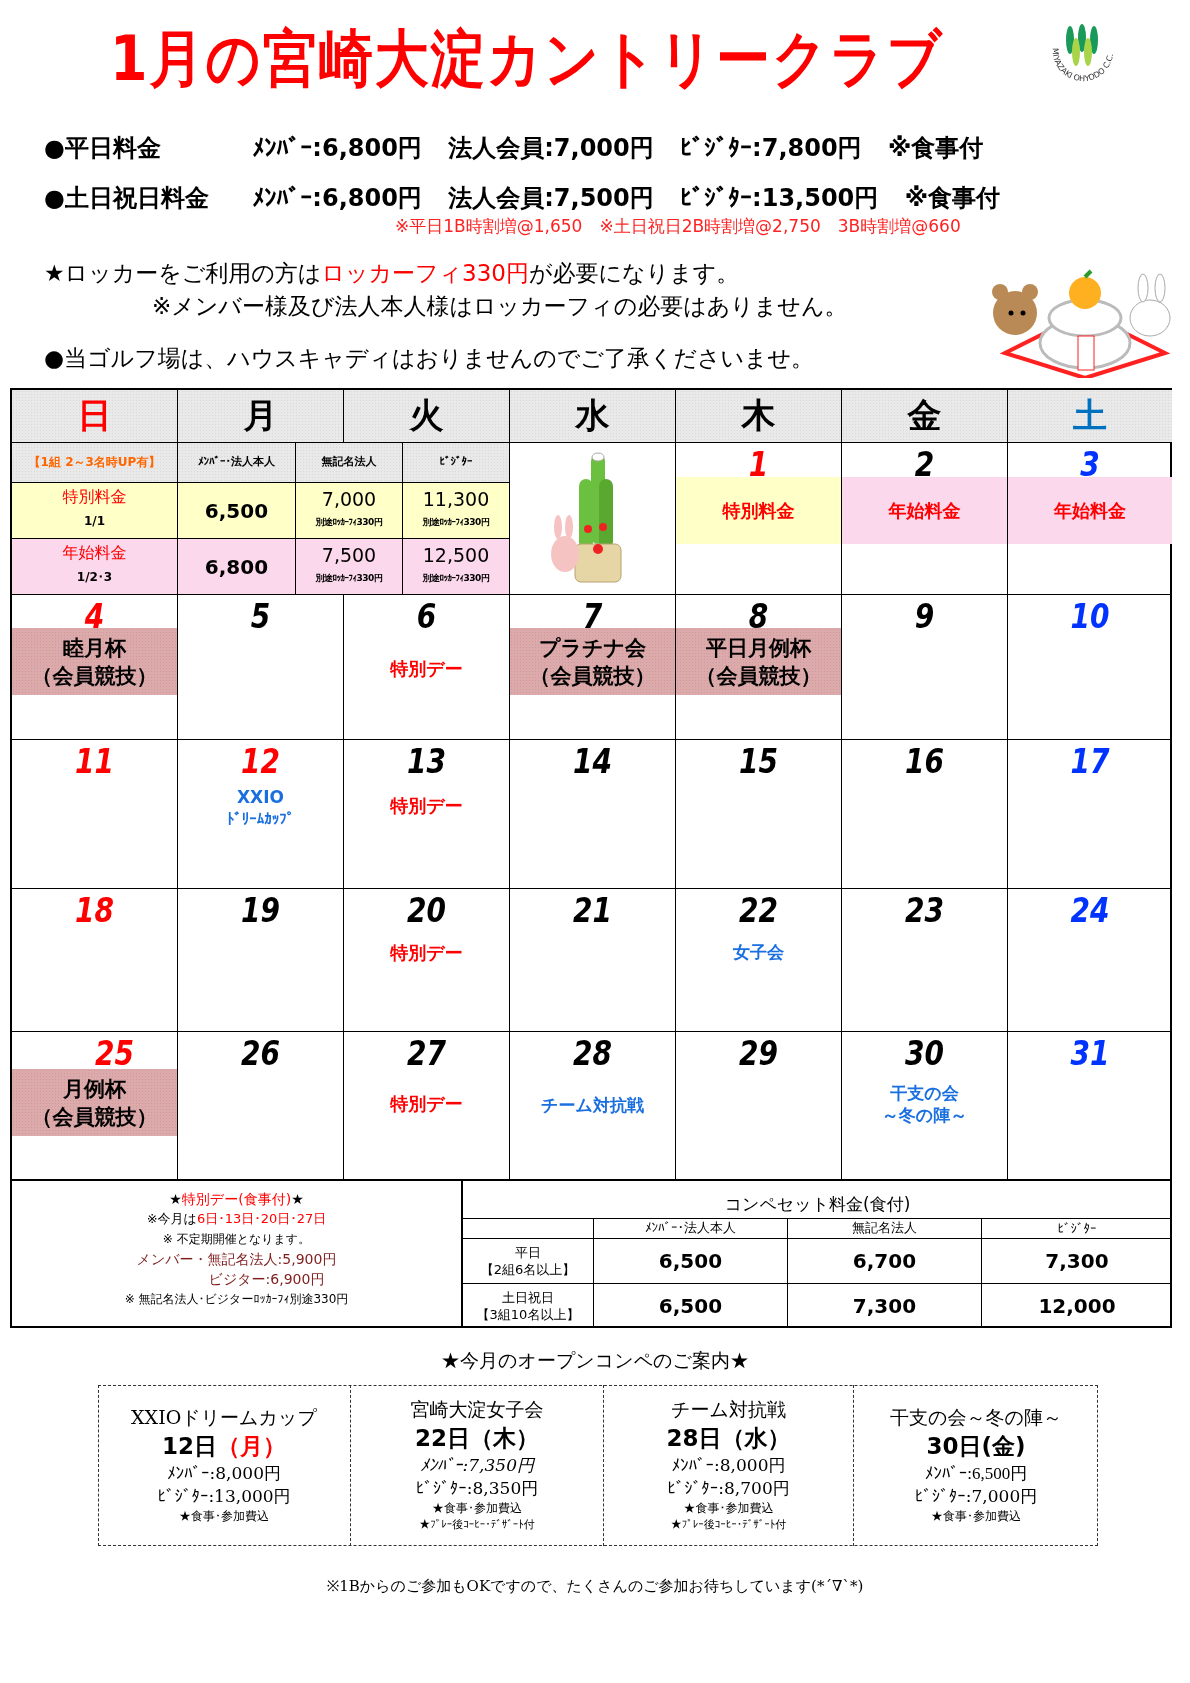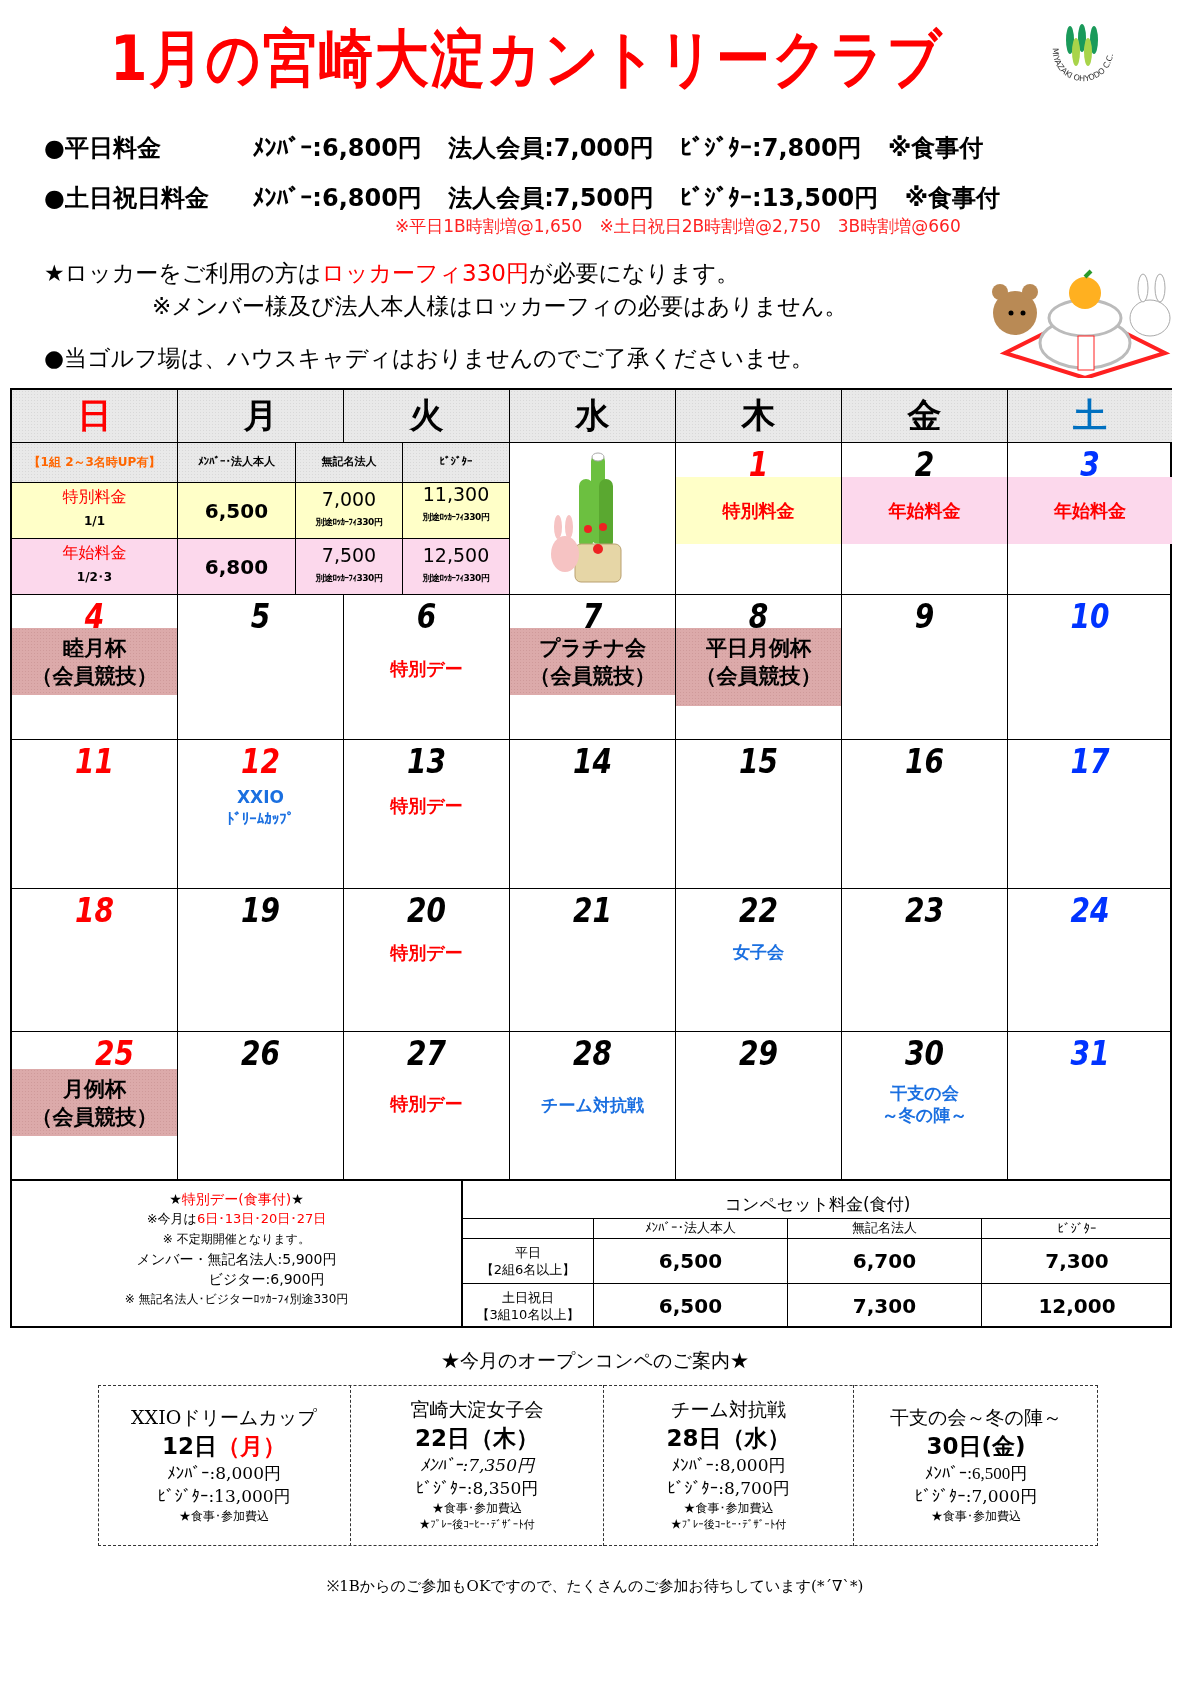--- a/index.html
+++ b/index.html
@@ -7,21 +7,21 @@
          font-family:"DejaVu Sans", sans-serif; color:#000; }
   .abs { position:absolute; }
   .title { left:110px; top:18px; font-size:54px; font-weight:bold; color:#ff0000;
            letter-spacing:2px; transform:scaleY(1.15); transform-origin:left top; white-space:nowrap; }
   .logo { left:1035px; top:18px; width:90px; height:85px; }
   .price-line { left:44px; font-size:24px; font-weight:bold; white-space:nowrap; }
   .price-line span { display:inline-block; }
   .surcharge { left:395px; top:215px; font-size:17px; color:#ff2222; white-space:nowrap; }
   .notice { left:44px; font-size:23px; white-space:nowrap; }
   .red { color:#ff0000; }
-  .blue { color:#000000; }
+  .blue { color:#7f1d1d; }
   .illus { left:985px; top:268px; width:195px; height:110px; }
 
   
   .cal { left:10px; top:388px; width:1162px; height:940px; border:2px solid #000; box-sizing:border-box; }
   .cell { position:absolute; border-right:1px solid #000; border-bottom:1px solid #000; box-sizing:border-box; text-align:center; }
   .hdr { background:#e9e9e9; background-image:radial-gradient(#d8d8d8 1px, transparent 1px); background-size:3px 3px;
          font-size:34px; font-weight:bold; line-height:50px; }
   .daynum { font-size:33px; font-weight:bold; font-style:italic; line-height:40px; margin-top:2px; font-family:"DejaVu Sans", sans-serif; transform:scaleX(0.85); }
   .ev-red { color:#ff0000; font-weight:bold; font-size:18px; }
   .ev-blue { color:#1a6fe0; font-weight:bold; font-size:17px; line-height:22px; }
@@ -116,21 +116,21 @@
   <div class="cell yellow" style="left:0;top:93px;width:166px;height:56px;">
     <div class="red" style="font-size:16px;margin-top:4px;">特別料金</div>
     <div style="font-size:12px;font-weight:bold;margin-top:6px;">1/1</div>
   </div>
   <div class="cell yellow rate-big" style="left:166px;top:93px;width:118px;height:56px;line-height:56px;">6,500</div>
   <div class="cell yellow" style="left:284px;top:93px;width:107px;height:56px;">
     <div class="rate-mid" style="margin-top:5px;">7,000</div>
     <div class="note" style="margin-top:6px;">別途ﾛｯｶｰﾌｨ330円</div>
   </div>
   <div class="cell yellow" style="left:391px;top:93px;width:107px;height:56px;">
-    <div class="rate-mid" style="">11,300</div>
+    <div class="rate-mid" style="margin-top:5px;">11,300</div>
     <div class="note" style="margin-top:6px;">別途ﾛｯｶｰﾌｨ330円</div>
   </div>
 
   <div class="cell pink" style="left:0;top:149px;width:166px;height:56px;">
     <div class="red" style="font-size:16px;margin-top:4px;">年始料金</div>
     <div style="font-size:12px;font-weight:bold;margin-top:6px;">1/2･3</div>
   </div>
   <div class="cell pink rate-big" style="left:166px;top:149px;width:118px;height:56px;line-height:56px;">6,800</div>
   <div class="cell pink" style="left:284px;top:149px;width:107px;height:56px;">
     <div class="rate-mid" style="margin-top:5px;">7,500</div>
@@ -186,21 +186,21 @@
   </div>
   <div class="cell" style="left:498px;top:205px;width:166px;height:145px;">
     <div class="daynum">7</div>
     <div class="comp-band" style="top:33px;height:67px;">
       <div>プラチナ会</div>
       <div>（会員競技）</div>
     </div>
   </div>
   <div class="cell" style="left:664px;top:205px;width:166px;height:145px;">
     <div class="daynum">8</div>
-    <div class="comp-band" style="top:33px;height:78px;">
+    <div class="comp-band" style="top:33px;height:67px;">
       <div>平日月例杯</div>
       <div>（会員競技）</div>
     </div>
   </div>
   <div class="cell" style="left:830px;top:205px;width:166px;height:145px;">
     <div class="daynum">9</div>
   </div>
   <div class="cell" style="left:996px;top:205px;width:164px;height:145px;border-right:none;">
     <div class="daynum" style="color:#0033ff">10</div>
   </div>

